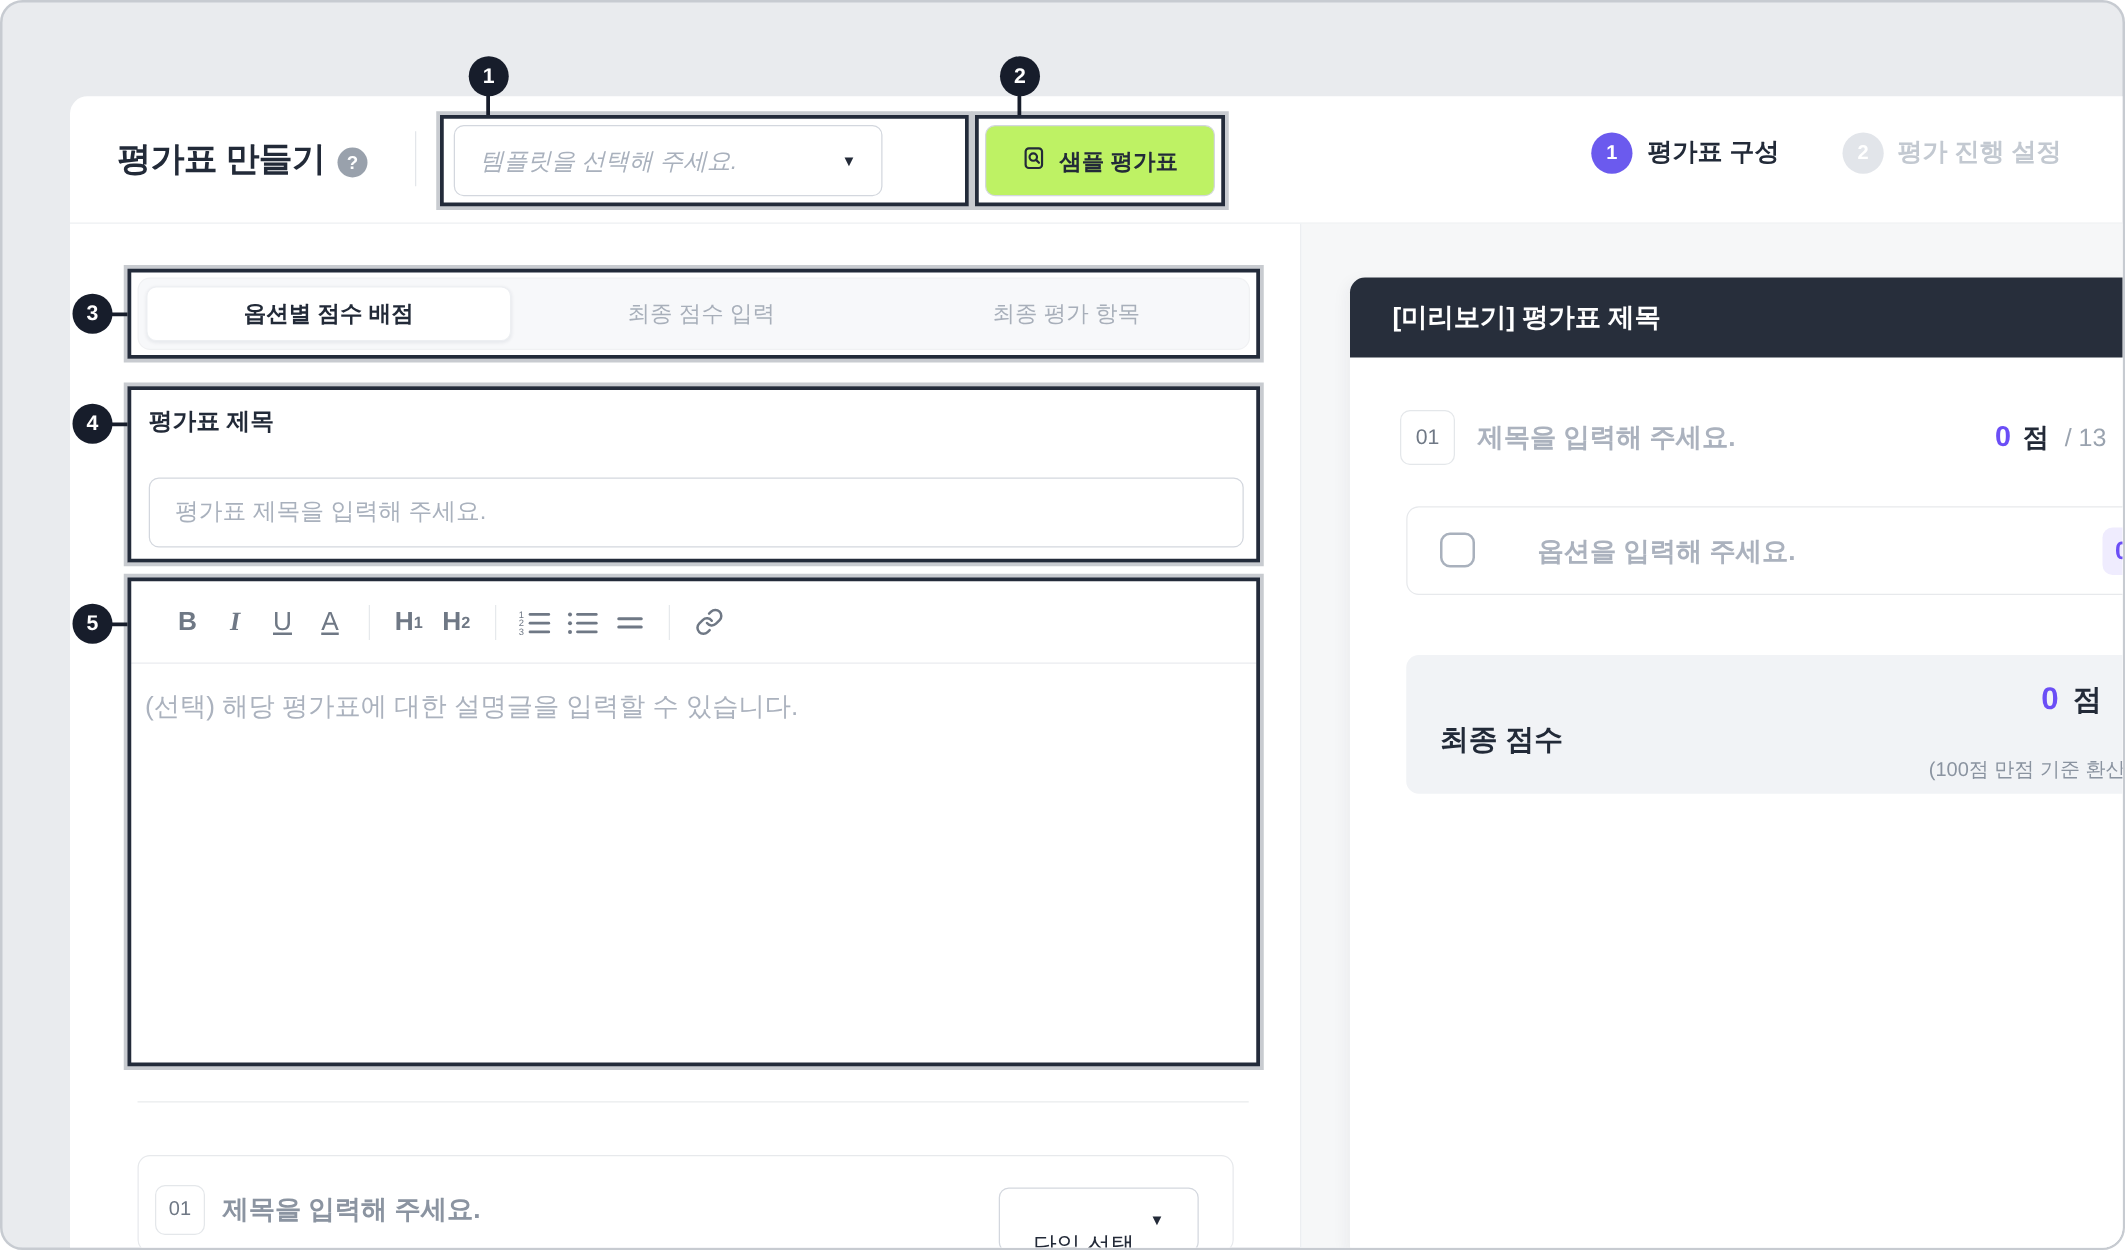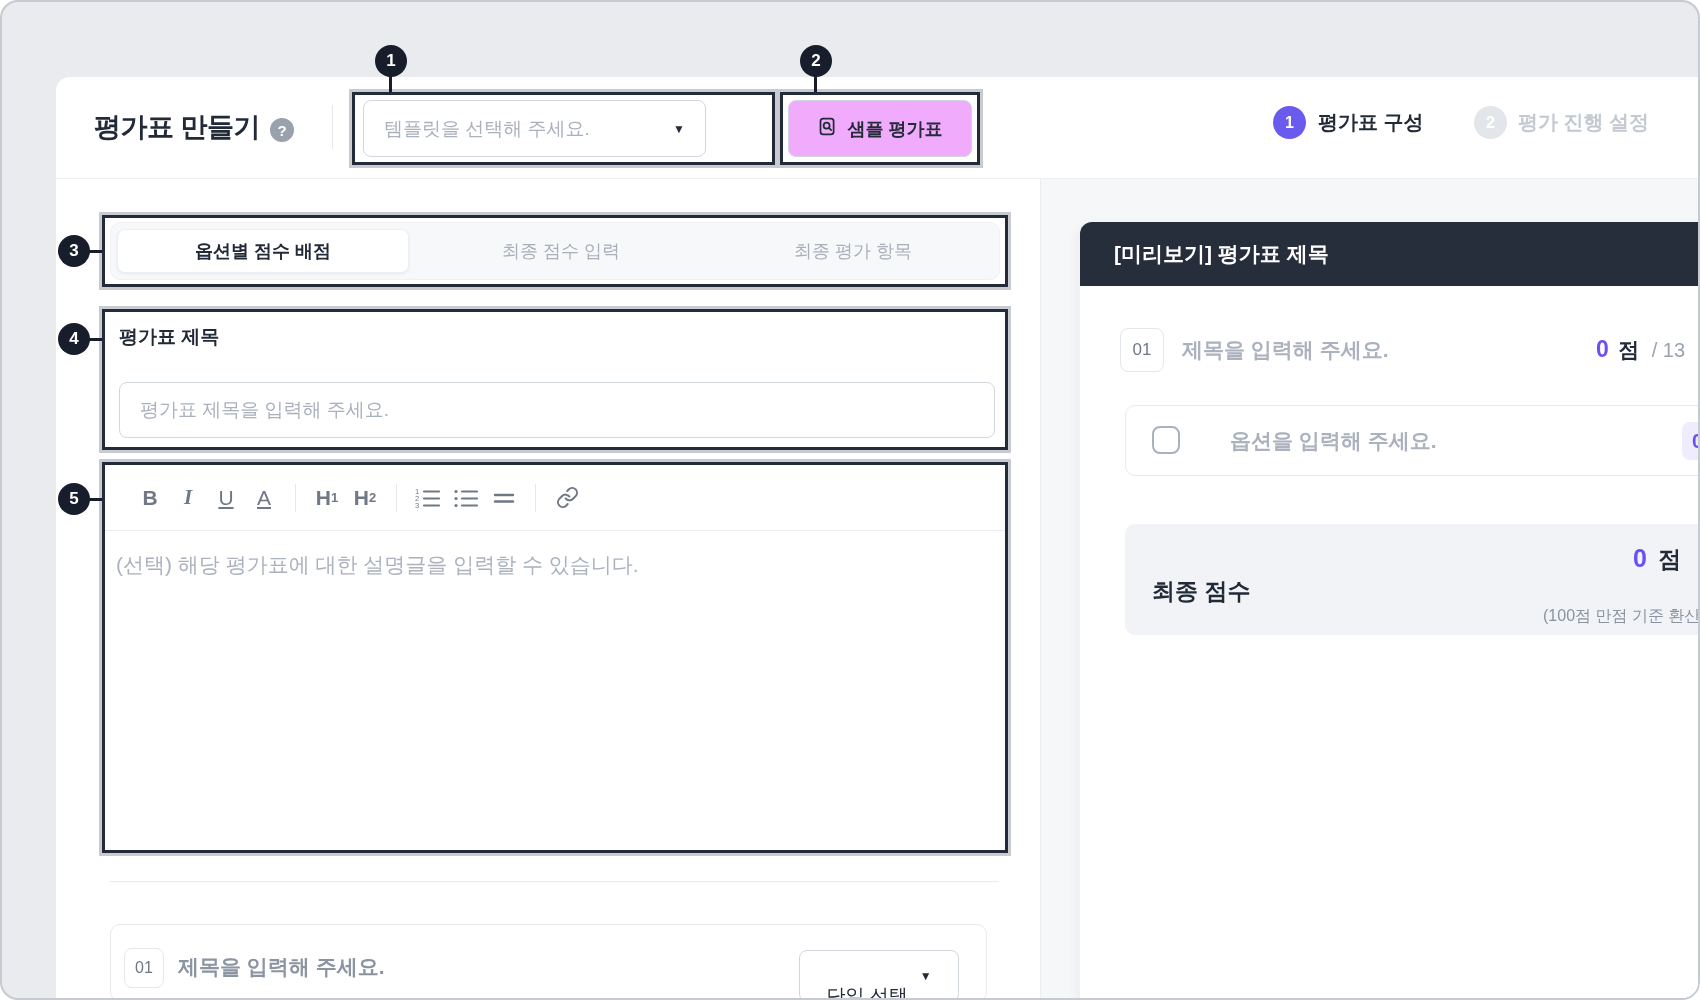--- a/index.html
+++ b/index.html
@@ -16,25 +16,25 @@
   .header-divider { left:54px; top:176px; width:1646px; height:1px; background:#EDEFF2; }
   .preview-bg { left:1038px; top:177px; width:662px; height:823px; background:#F6F7F8; border-left:1px solid #ECEEF1; }
 
   
   .page-title { left:92px; top:107px; font-size:27px; font-weight:700; color:#222A38; letter-spacing:-0.5px; }
   .help-icon { left:268px; top:116px; width:24px; height:24px; border-radius:50%; background:#99A1AC; color:#fff;
     font-size:15px; font-weight:700; display:flex; align-items:center; justify-content:center; }
   .header-vdiv { left:330px; top:103px; width:1px; height:44px; background:#E3E6EA; }
 
   .template-select { left:361px; top:98px; width:343px; height:57px; background:#fff; border:1.5px solid #D3D7DE;
-    border-radius:8px; display:flex; align-items:center; padding:0 20px; cursor:pointer; }
+    border-radius:8px; display:flex; align-items:center; padding:0 20px; cursor:pointer;font-style:italic; }
   .template-select .ph { color:#A9B1BD; font-size:19px; flex:1; }
   .caret { font-size:12px; color:#232A38; }
 
-  .sample-btn { left:786px; top:98px; width:184px; height:57px; background:#f0abfc; border:1.5px solid #D3D7DE;
+  .sample-btn { left:786px; top:98px; width:184px; height:57px; background:#bef264; border:1.5px solid #D3D7DE;
     border-radius:8px; display:flex; align-items:center; justify-content:center; gap:9px; cursor:pointer; }
   .sample-btn svg { stroke:#232A38; }
   .sample-btn .lbl { font-size:18px; font-weight:600; color:#232A38; }
 
   .step-circle { width:33px; height:33px; border-radius:50%; color:#fff; font-size:16px; font-weight:700;
     display:flex; align-items:center; justify-content:center; }
   .step1-c { left:1271px; top:104px; background:#6B5AEE; }
   .step2-c { left:1472px; top:104px; background:#E2E5EA; }
   .step-label { top:104px; height:33px; line-height:33px; font-size:20px; }
   .step1-l { left:1316px; font-weight:700; color:#222A38; }

